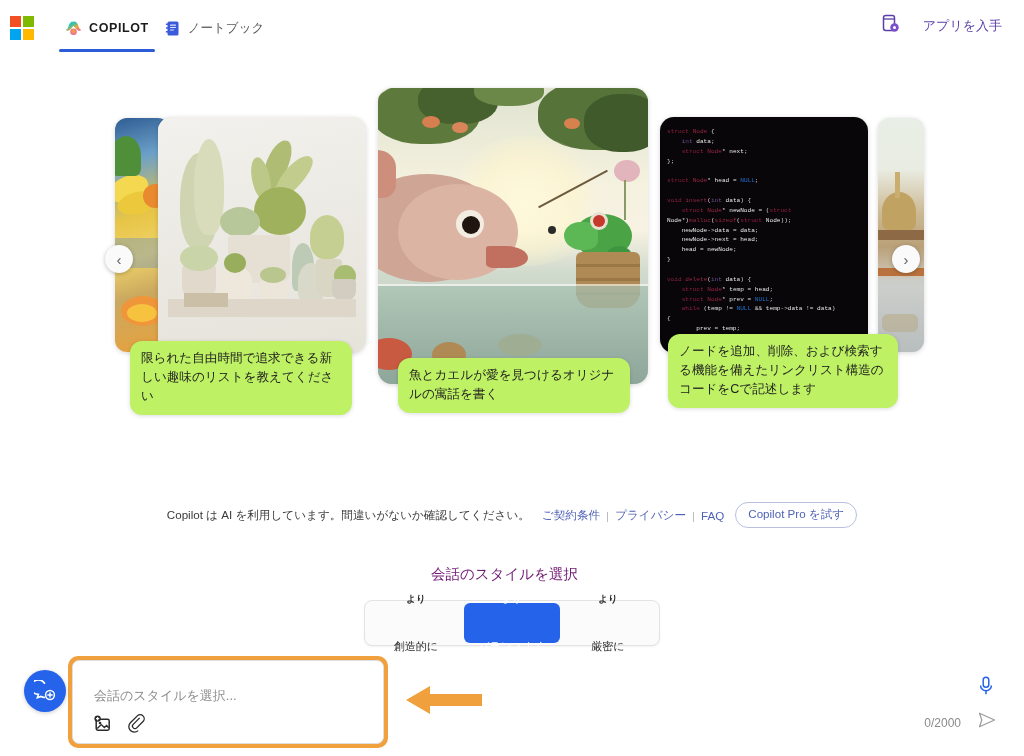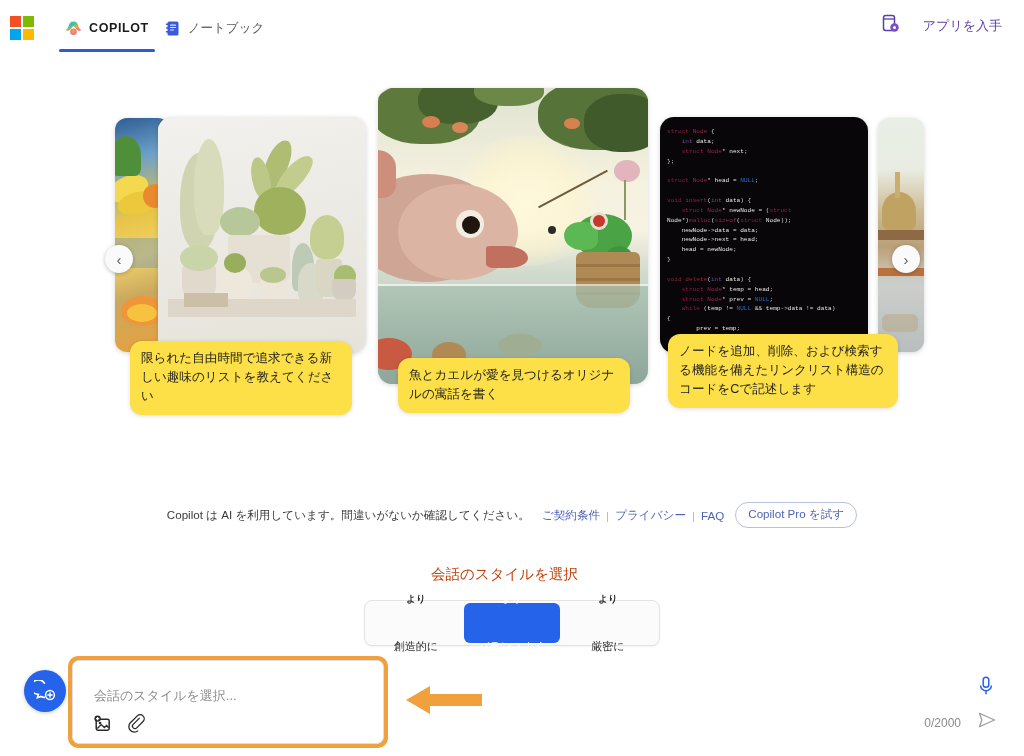--- a/index.html
+++ b/index.html
@@ -67,21 +67,21 @@
   .card .photo { position:absolute; inset:0; }
 
   
   .card.edge-left  { left: 115px; top: 32px; width: 55px;  height: 234px; border-radius: 12px; }
   .card.edge-right { left: 878px; top: 32px; width: 46px;  height: 234px; border-radius: 12px; }
   .card.c1 { left: 158px; top: 31px; width: 208px; height: 236px; }
   .card.c2 { left: 378px; top: 2px;  width: 270px; height: 296px; }
   .card.c3 { left: 660px; top: 31px; width: 208px; height: 236px; }
 
   .caption {
-    position:absolute; background:#fde047; border-radius: 12px;
+    position:absolute; background:#bef264; border-radius: 12px;
     color:#1f1f1f; font-size: 12.6px; line-height: 1.52;
     padding: 8px 11px 9px 11px;
     box-shadow: 0 1px 4px rgba(0,0,0,.14);
   }
   .cap1 { left: 130px; top: 255px; width: 222px; }
   .cap2 { left: 398px; top: 272px; width: 232px; }
   .cap3 { left: 668px; top: 248px; width: 230px; }
 
   .nav-arrow {
     position:absolute; width: 28px; height: 28px; border-radius: 50%;
@@ -130,21 +130,21 @@
   .pro-btn {
     margin-left: 11px;
     border: 1px solid #b9c0df; border-radius: 13px;
     padding: 4px 12px 5px 12px; font-size: 11.6px; color:#4f63b6;
     background:#fff; cursor:pointer;
   }
 
   
   .style-title {
     position:absolute; top: 565px; left:0; width:1009px; text-align:center;
-    font-size: 14.5px; color:#c2410c;
+    font-size: 14.5px; color:#701a75;
   }
   .style-group {
     position:absolute; top: 600px; left: 364px;
     width: 296px; height: 46px;
     background:#fbfbfb; border: 1px solid #e3e3e3; border-radius: 8px;
     display:flex; align-items:center; padding: 3px;
     box-shadow: 0 1px 2px rgba(0,0,0,.05);
   }
   .style-opt {
     flex: 1; height: 40px; border-radius: 6px;

